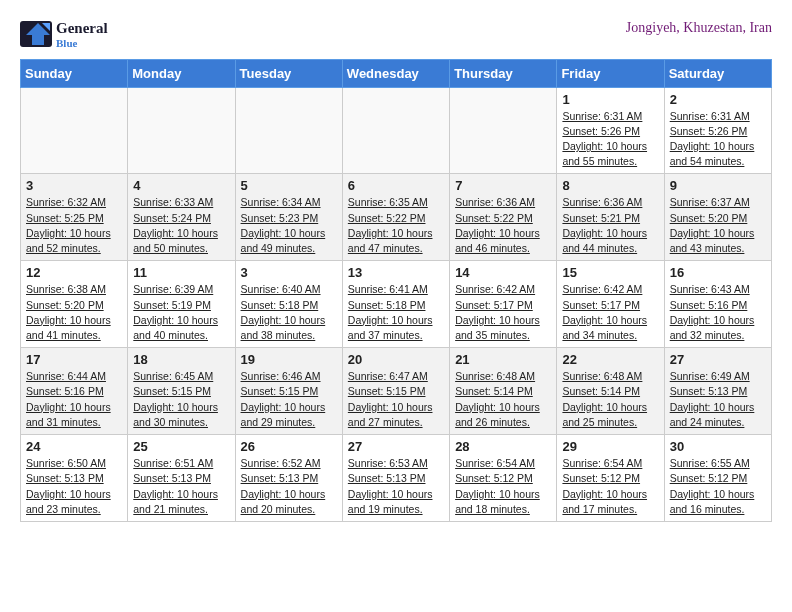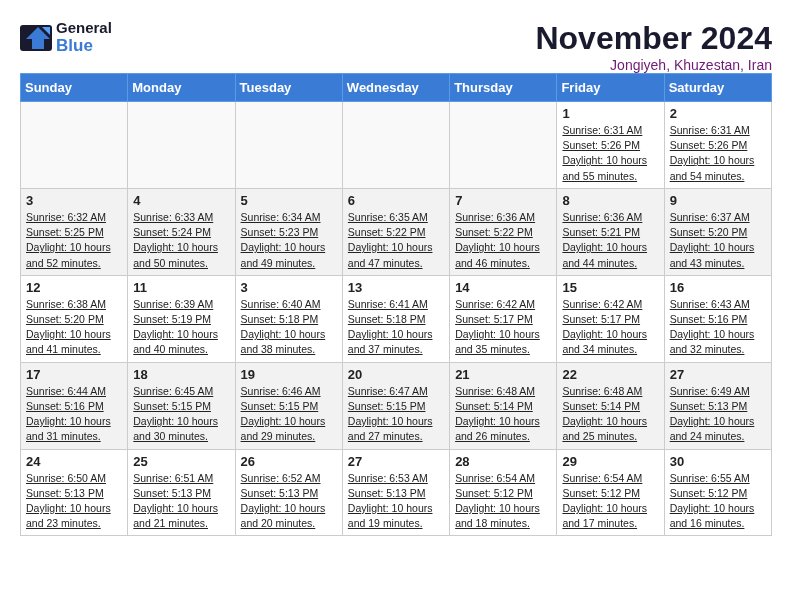--- a/index.html
+++ b/index.html
@@ -7,20 +7,22 @@
       font-family: Arial, sans-serif;
       background: #fff;
       width: 792px;
       min-height: 612px;
       padding: 20px;
     }
     .header {
       display: flex;
       justify-content: space-between;
       align-items: flex-start;
+      margin-bottom: 10px;
+      font-family: Liberation Serif, serif;
     }
     .logo {
       display: flex;
       flex-direction: column;
       align-items: flex-start;
     }
     .logo-row {
       display: flex;
       align-items: center;
       gap: 4px;
@@ -87,28 +89,27 @@
     <div class="logo-row">
       <svg width="32" height="26" viewBox="0 0 32 26">
         <rect x="0" y="0" width="32" height="26" rx="3" fill="#1a1a2e"></rect>
         <polygon points="18,2 30,14 24,14 24,24 12,24 12,14 6,14" fill="#3a7bd5"></polygon>
         <polygon points="22,2 30,10 30,2" fill="#5aa0ff"></polygon>
       </svg>
       <div>
         <div style="font-size:15px;font-weight:bold;color:#1a1a2e;line-height:1.1;">
           <span>General</span>
         </div>
-        <div style="font-size:17px;font-weight:bold;color:#3a7bd5;line-height:1.1;">
+        <div style="font-size:11px;font-weight:bold;color:#3a7bd5;line-height:1.1;">
           <span>Blue</span>
         </div>
       </div>
     </div>
   </div>
   <div class="title-block">
-    <div class="month-title">November 2024</div>
     <div class="subtitle">Jongiyeh, Khuzestan, Iran</div>
   </div>
 </div>
 
 <table>
   <thead>
     <tr>
     <th>Sunday</th>
         <th>Monday</th>
         <th>Tuesday</th>

